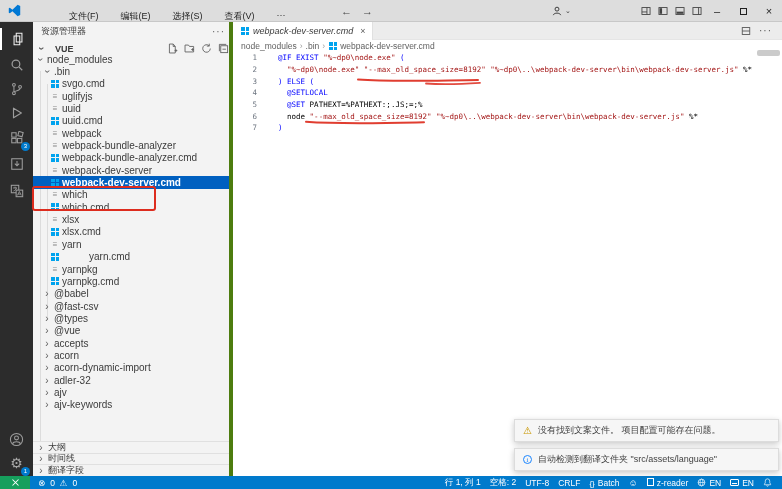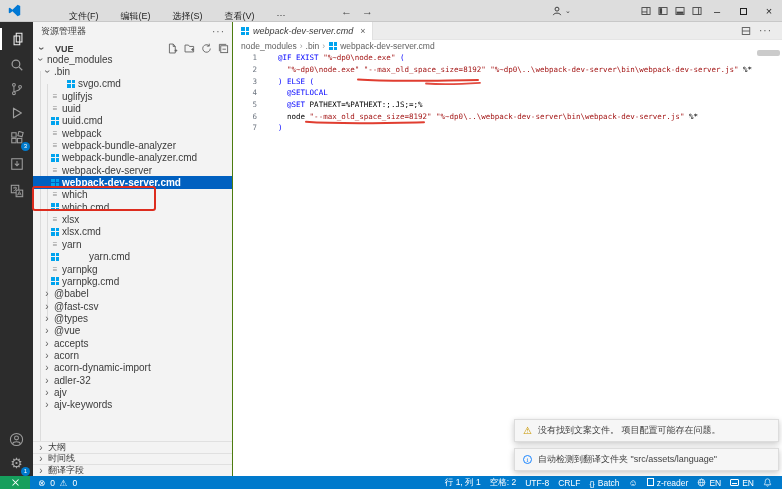--- a/index.html
+++ b/index.html
@@ -28,21 +28,21 @@
   
   #activitybar { position:absolute; left:0; top:22px; width:33px; height:454px; background:#2c2c2c; }
   .ab-item { position:absolute; left:0; width:33px; height:22px; display:flex; align-items:center; justify-content:center; }
   .ab-item.active { border-left:2px solid #ffffff; }
   .badge { position:absolute; right:3px; bottom:-2px; min-width:9px; height:9px; border-radius:5px;
     background:#007acc; color:#fff; font-size:6px; line-height:9px; text-align:center; padding:0 1px; }
   .gear { font-size:14px; color:#a8a8a8; line-height:1; }
 
   
   #sidebar { position:absolute; left:33px; top:22px; width:200px; height:454px;
-    background:#f3f3f3; border-right:1px solid #4d7c0f; overflow:hidden; }
+    background:#f3f3f3; border-right:4px solid #4d7c0f; overflow:hidden; }
   #sb-header { position:absolute; left:0; top:0; width:200px; height:18px; display:flex; align-items:center;
     padding:0 8px; font-size:9px; color:#3b3b3b; }
   #sb-header .dots { margin-left:auto; color:#616161; font-size:10px; letter-spacing:1px; }
   #sb-section { position:absolute; left:0; top:18px; width:200px; height:17px; display:flex; align-items:center;
     padding:0 4px; font-size:9px; font-weight:bold; color:#3b3b3b; gap:10px; }
   .sec-actions { margin-left:auto; display:flex; gap:6px; align-items:center; }
   #tree { position:absolute; left:0; top:31px; width:200px; height:405px; overflow:hidden; }
   .trow { display:flex; align-items:center; height:12.35px; font-size:10px; color:#3b3b3b; white-space:nowrap; cursor:default; }
   .trow.sel { background:#0060c0; color:#ffffff; }
   .trow.sel .tlabel { font-weight:bold; }
@@ -252,21 +252,21 @@
     <div class="guide" style="left:14px; top:62px; height:235px"></div>
     <div id="tree">
         <div class="trow" style="padding-left: 3px;">
           <span class="chev open">›</span>
           <span class="tlabel">node_modules</span>
         </div>
         <div class="trow" style="padding-left: 10px;">
           <span class="chev open">›</span>
           <span class="tlabel">.bin</span>
         </div>
-        <div class="trow" style="padding-left: 17px; margin-left: 16px;">
+        <div class="trow" style="padding-left: 17px;">
           <span class="winico">
             <i></i>
             <i></i>
             <i></i>
             <i></i>
           </span>
           <span class="tlabel">svgo.cmd</span>
         </div>
         <div class="trow" style="padding-left: 17px;">
           <span class="plainico">≡</span>

